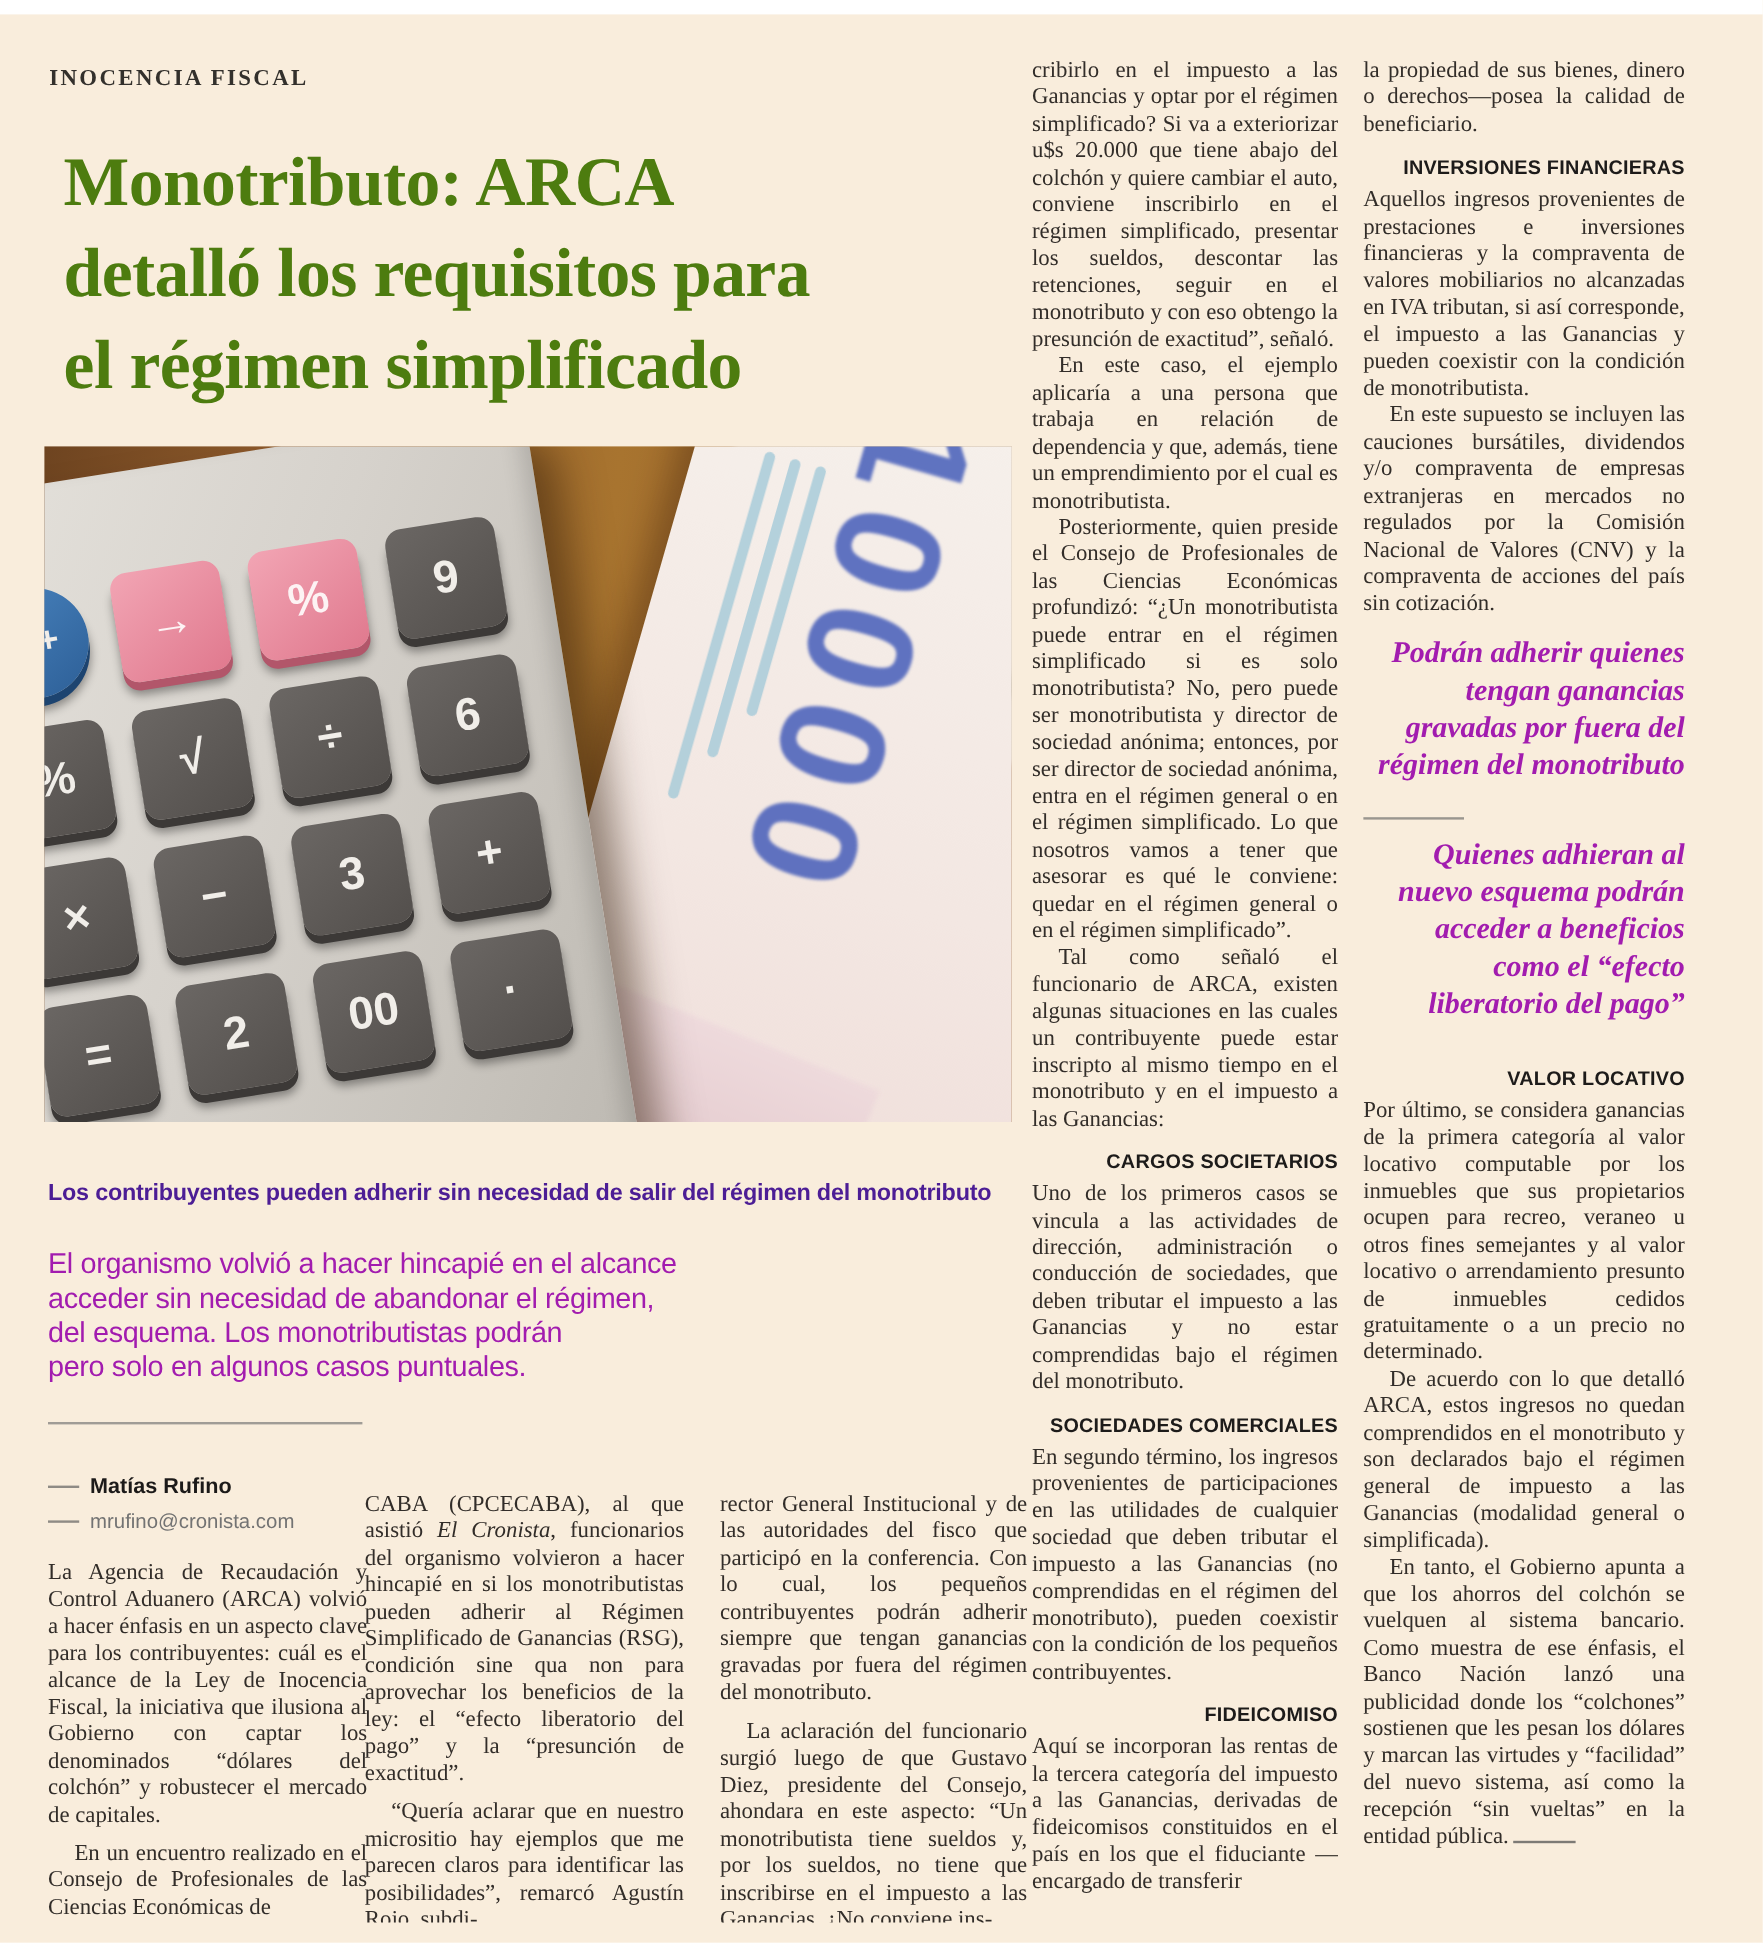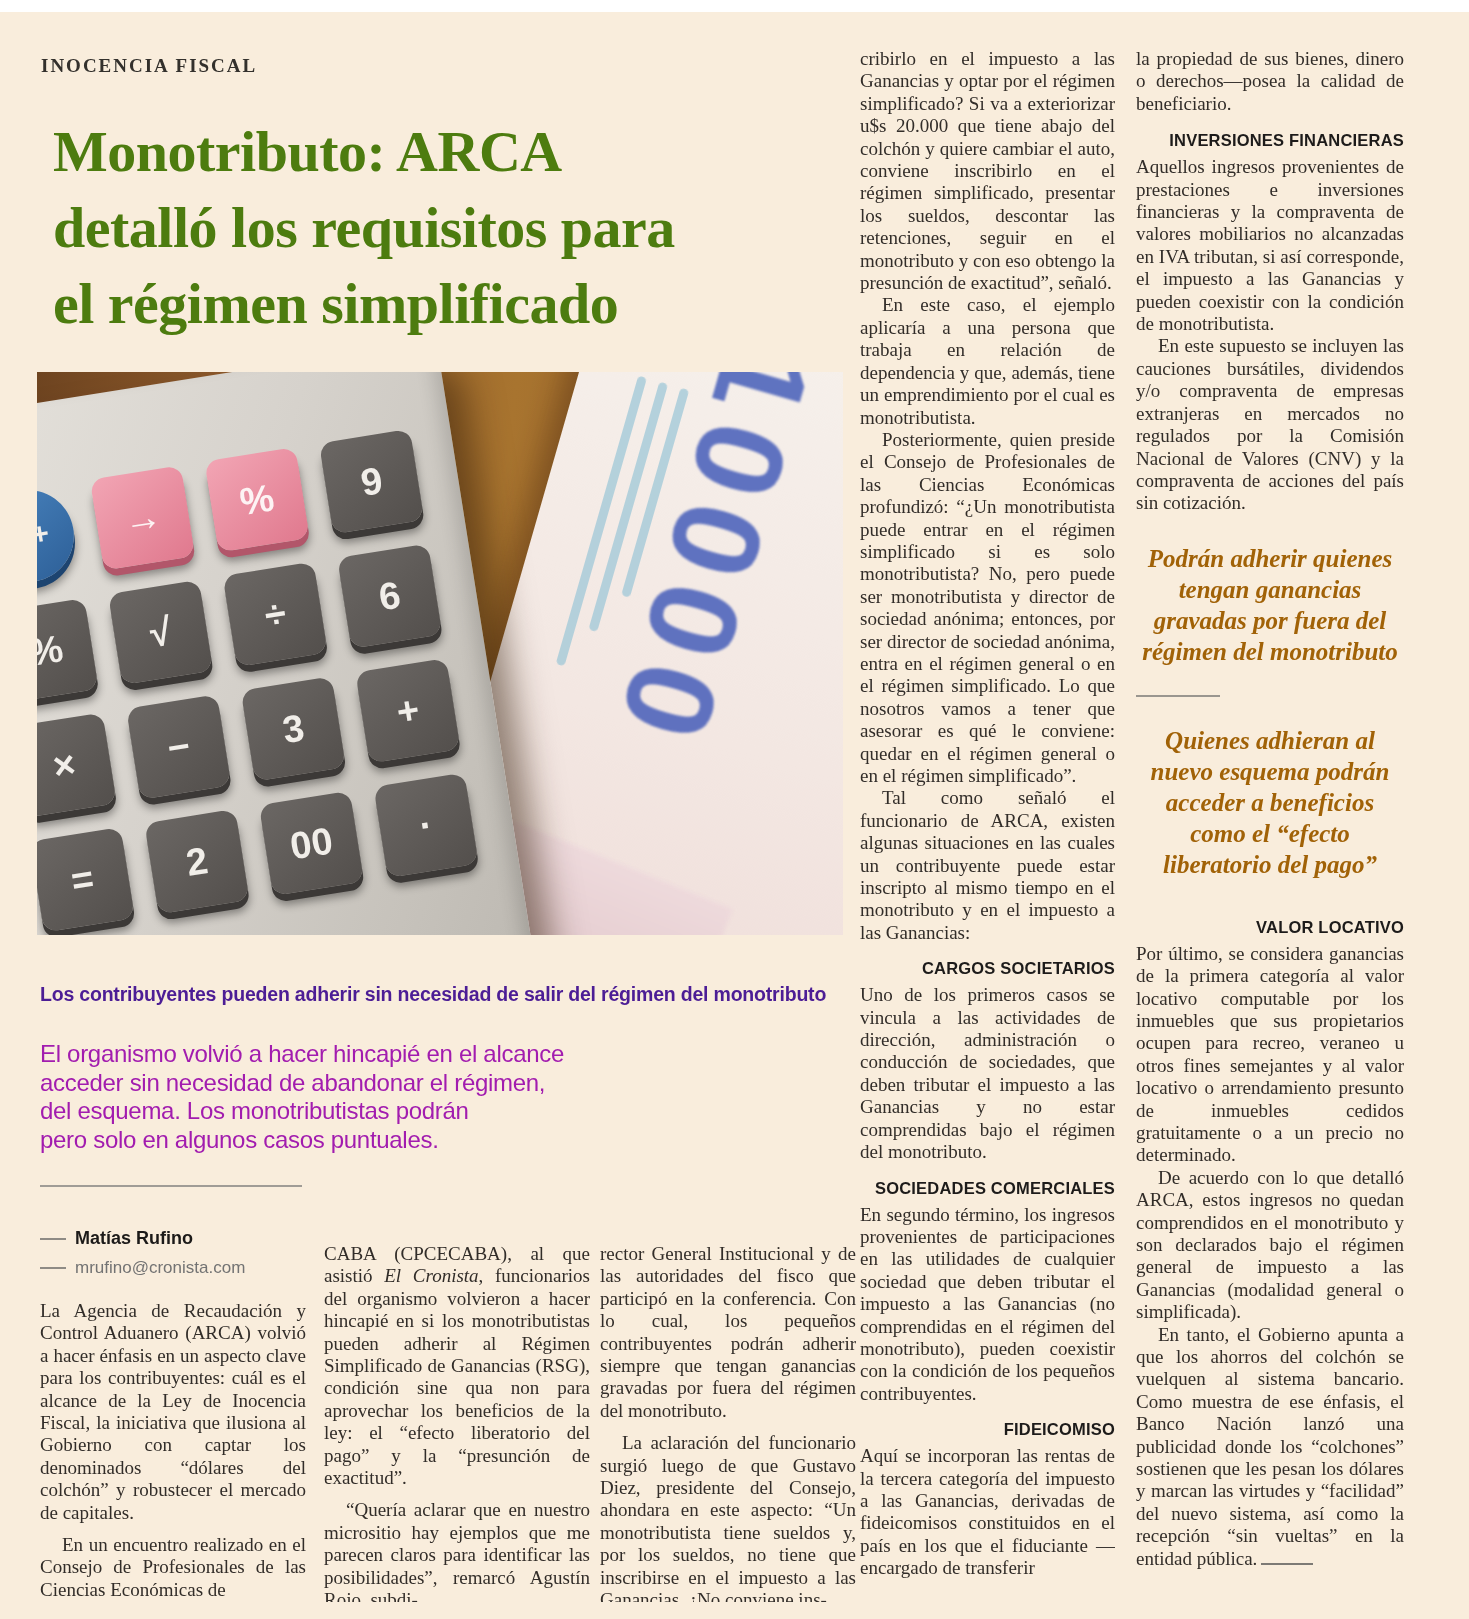--- a/index.html
+++ b/index.html
@@ -94,29 +94,29 @@
   .byline .email{font:400 17px "Liberation Sans",sans-serif;color:#737373;}
   
   .col{position:absolute;overflow:hidden;text-align:justify;}
   .col p{margin:0 0 10px 0;font:400 19px/22.4px "Liberation Serif", serif;color:#322d29;}
   .col p.ind{text-indent:22px;}
   .col h3{
     margin:15px 0 6px 0;font:700 16.5px "Liberation Sans", sans-serif;color:#1d1b1a;
     letter-spacing:.2px;text-align:right;
   }
   .colA{left:40px;top:1288px;width:266px;height:302px;}
-  .colB{left:324px;top:1231px;width:266px;height:359px;}
+  .colB{left:304px;top:1231px;width:266px;height:359px;}
   .colC{left:600px;top:1231px;width:256px;height:359px;}
   .colD{left:860px;top:36px;width:255px;height:1554px;}
   .colE{left:1136px;top:36px;width:268px;height:1554px;}
   .colD p,.colE p{margin-bottom:0;}
   .colD p+p,.colE p+p{margin-top:0;}
   blockquote{
-    margin:28px 0 0 0;font:700 25px/31px "Liberation Serif", serif;font-style:italic;
-    color:#a16207;text-align:center;
+    margin:14px 0 0 0;font:700 25px/31px "Liberation Serif", serif;font-style:italic;
+    color:#a21caf;text-align:right;
   }
   .quote-divider{width:84px;height:2px;background:#9a968f;margin:28px 0 0 0;}
   .colE h3{margin-top:38px;}
   .colE h3:first-of-type{margin-top:16px;}
   .end-rule{display:inline-block;width:52px;height:1.5px;background:#7d7a75;vertical-align:baseline;margin-left:4px;}
   i{font-style:italic;}
 </style>
 </head>
 <body>
 

